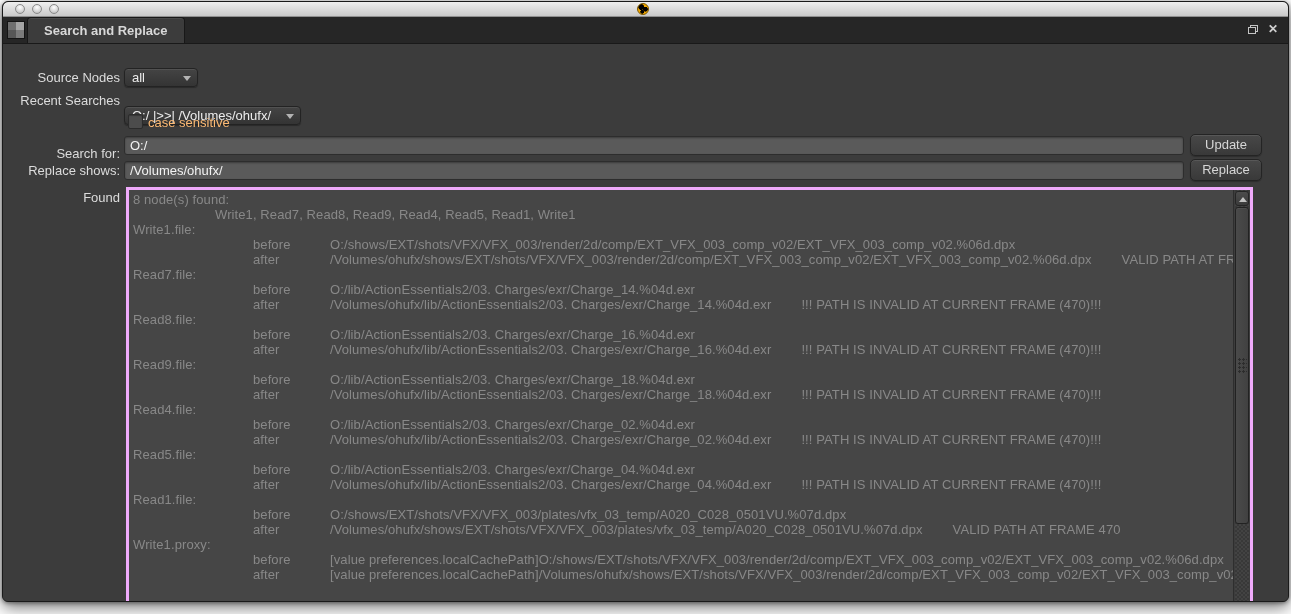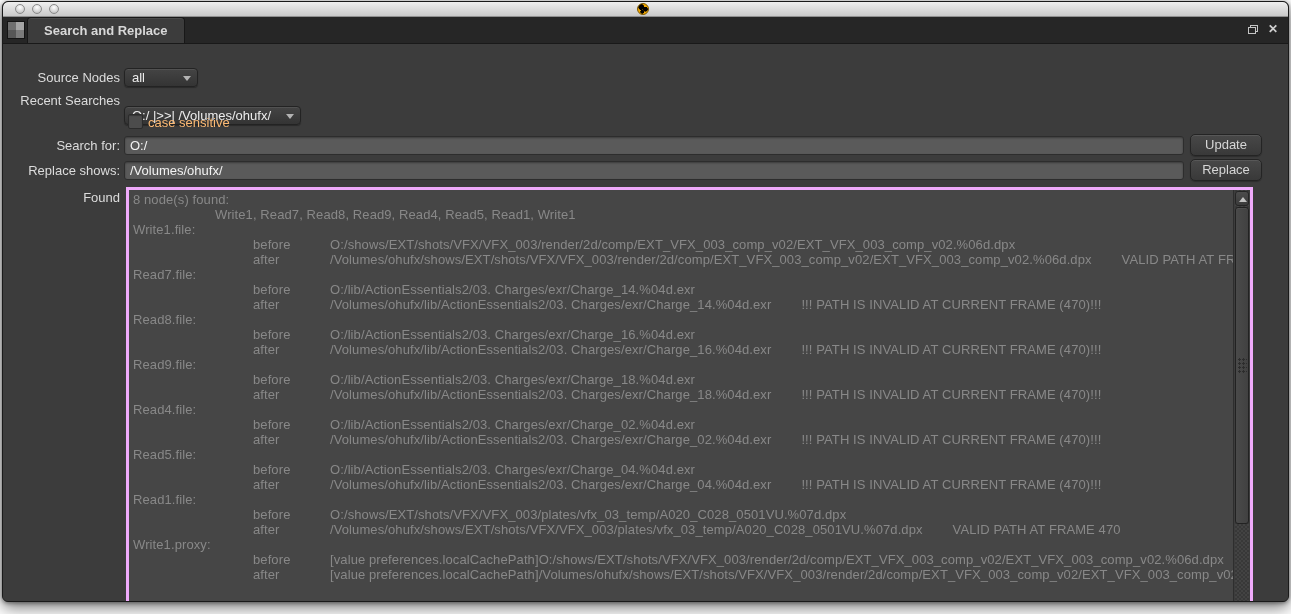--- a/index.html
+++ b/index.html
@@ -130,21 +130,21 @@
 
     <div class="row-label" style="top:47px">Recent Searches</div>
     <div class="dropdown" style="left:121px;top:62px;width:177px">
       <span>O:/ |&gt;&gt;| /Volumes/ohufx/</span>
       <span class="dd-arrow"></span>
     </div>
 
     <div class="checkbox"></div>
     <div class="chk-label">case sensitive</div>
 
-    <div class="row-label" style="top:92px">Search for:</div>
+    <div class="row-label" style="top:100px">Search for:</div>
     <input class="txtfield" style="top: 92px;" value="O:/">
     <div class="pushbtn" style="top:90px">Update</div>
 
     <div class="row-label" style="top:117px">Replace shows:</div>
     <input class="txtfield" style="top: 117px;" value="/Volumes/ohufx/">
     <div class="pushbtn" style="top:115px">Replace</div>
 
     <div class="row-label" style="top:144px">Found</div>
 
     <div class="found-box">

